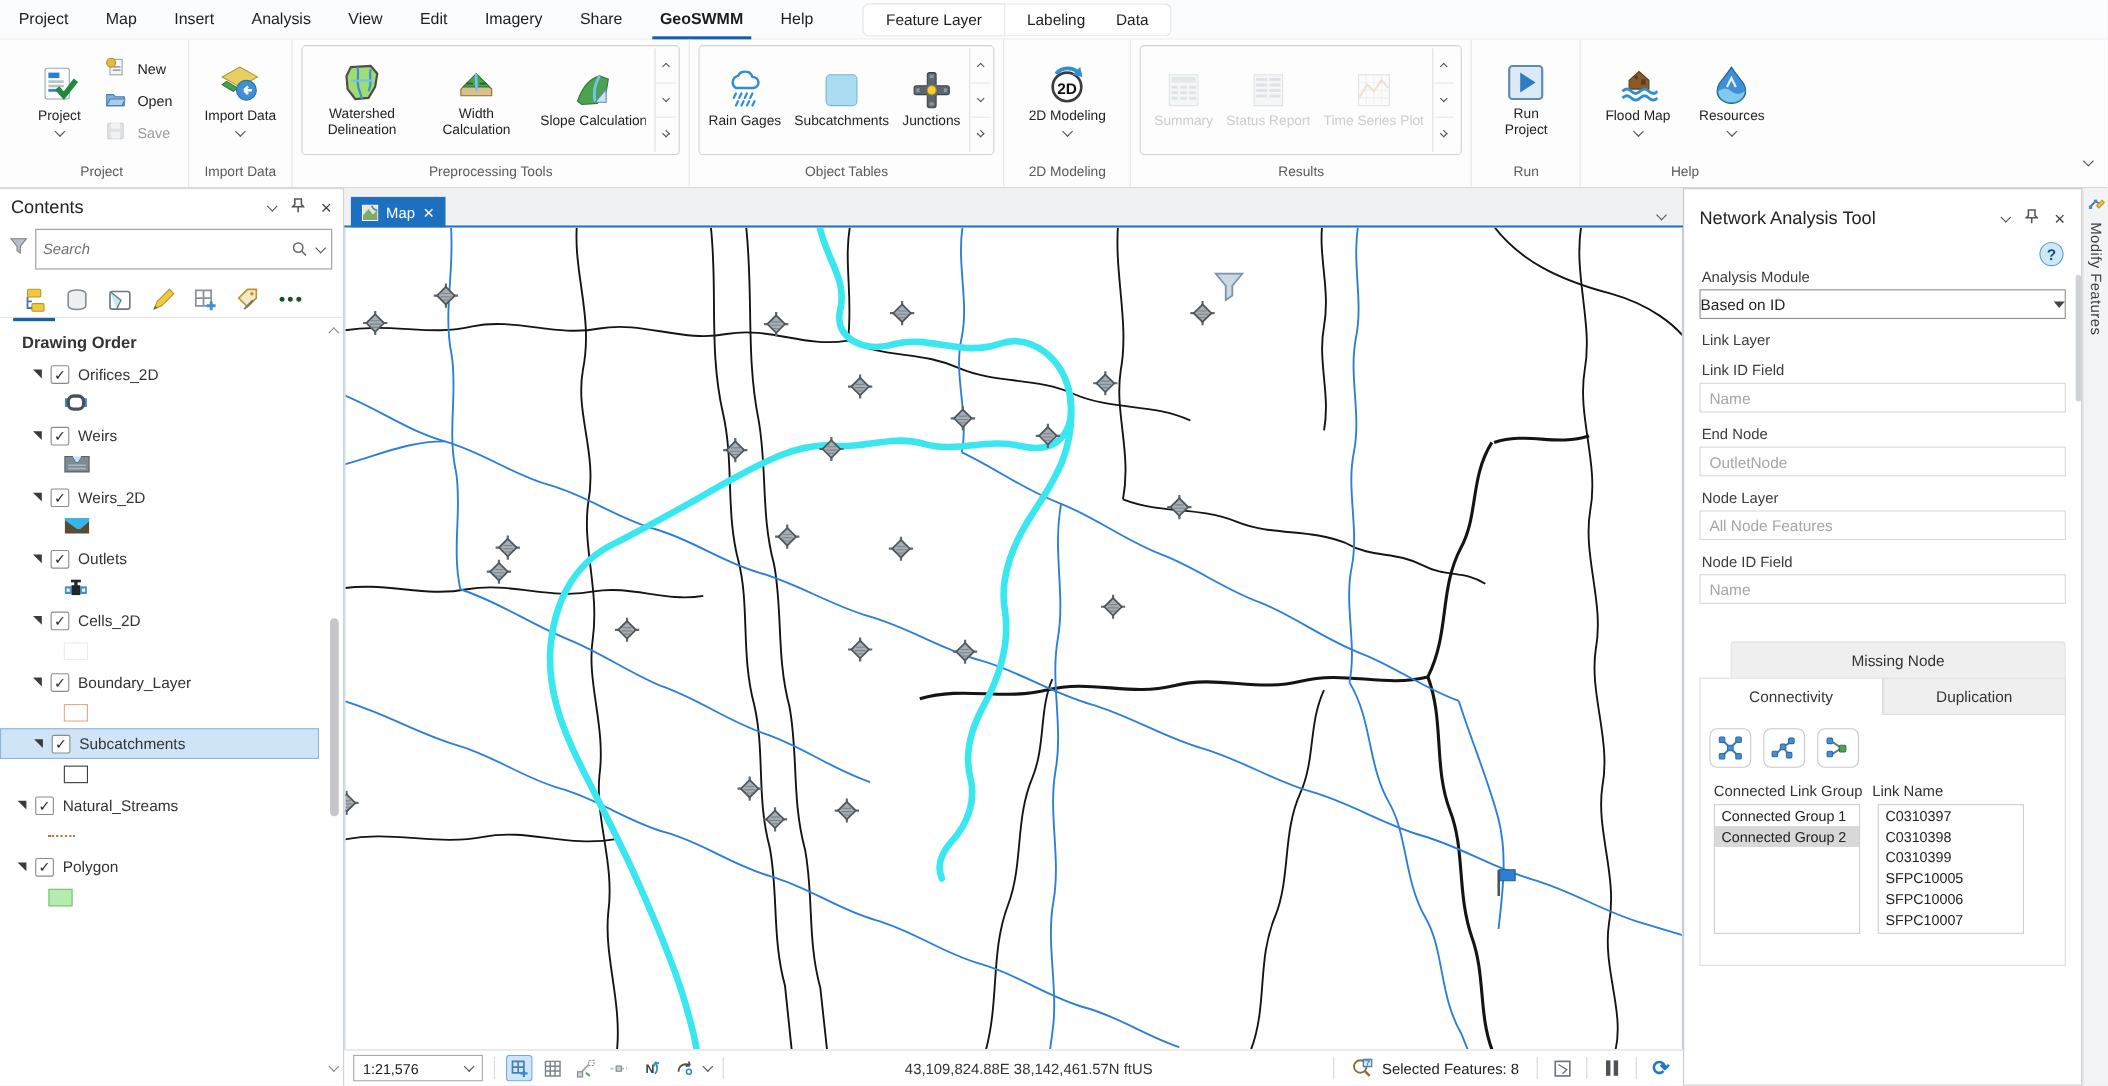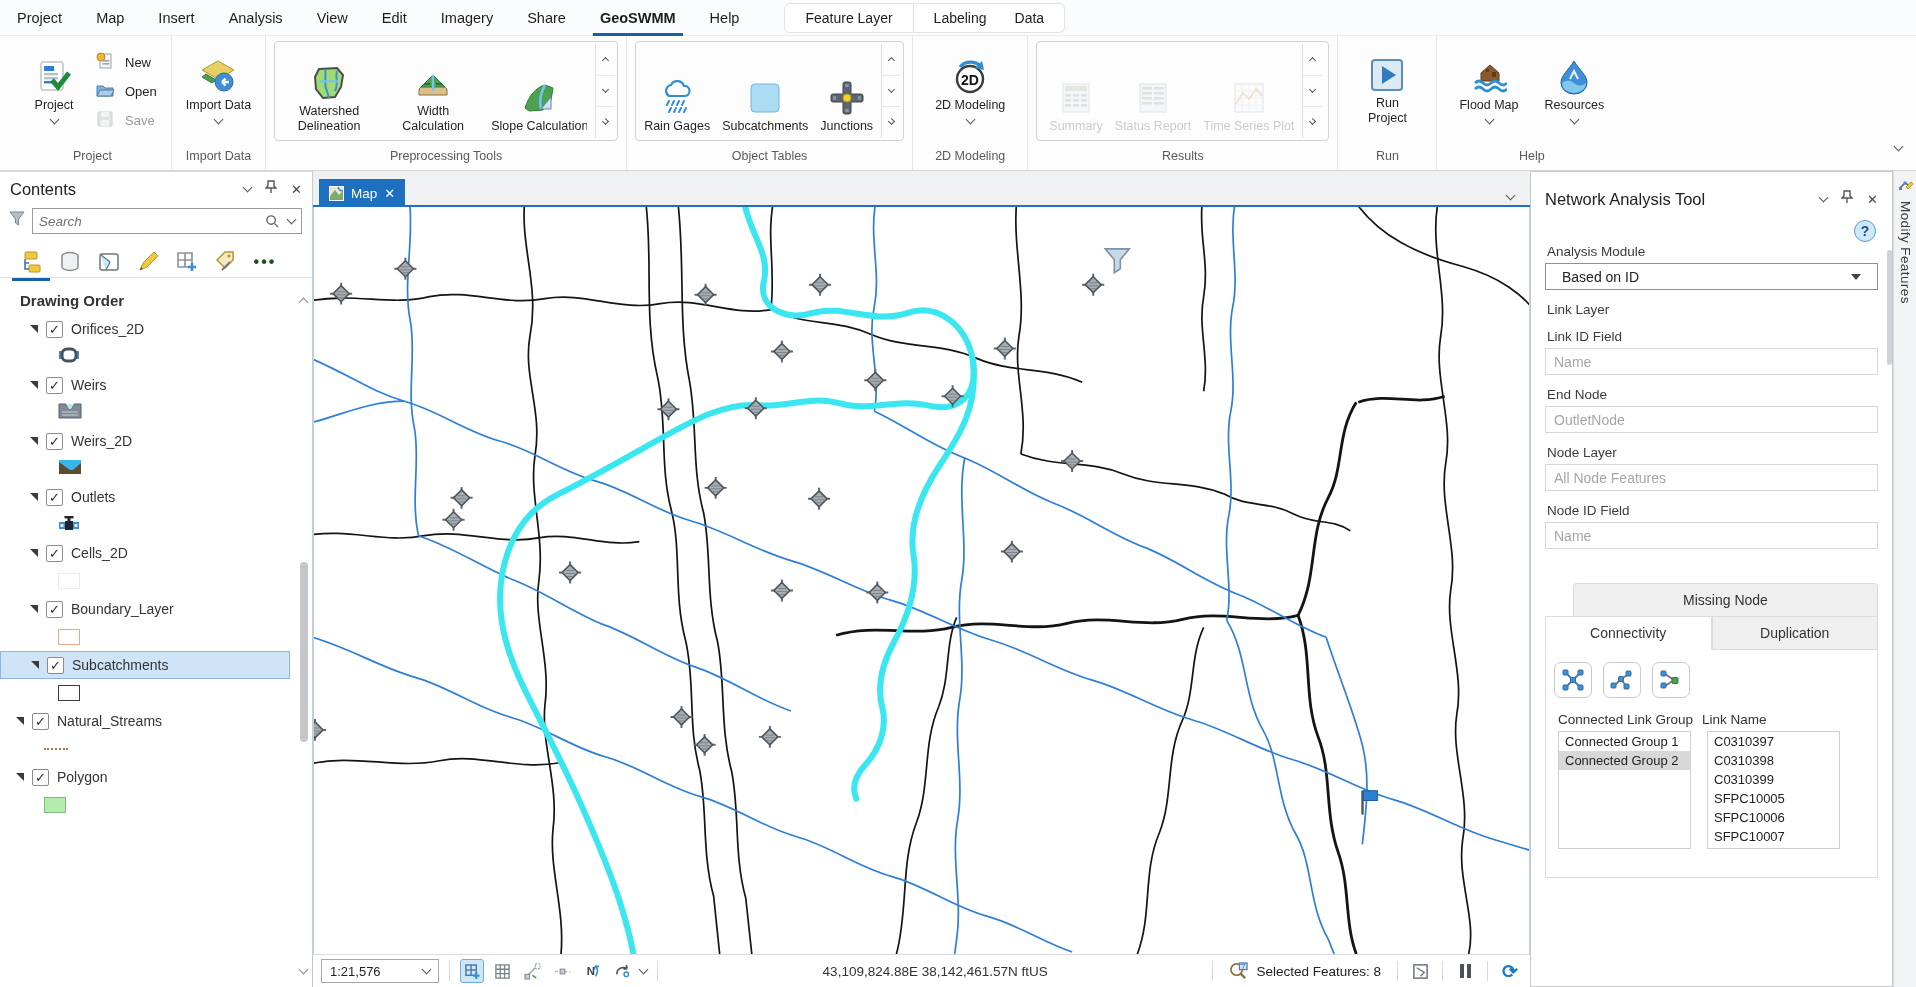--- a/index.html
+++ b/index.html
@@ -21,21 +21,21 @@
   .ctx-pill { background:#fff; border:1px solid #e3e3e3; display:flex; align-items:center; padding:0 6px; }
   .ctx-pill:first-child { border-radius:6px 0 0 6px; }
   .ctx-pill:last-child { border-radius:0 6px 6px 0; border-left:none; }
   .ctx-tab { font-size:14px; padding:0 14px; color:#1d1d1d; }
 
   
   .ribbon { position:absolute; left:0; top:36px; width:100%; height:135px; background:#fdfdfd; border-bottom:1px solid #d6d6d6; display:flex; }
   .rgroup { display:flex; flex-direction:column; border-right:1px solid #e6e6e6; }
   .rgroup-content { height:110px; display:flex; align-items:center; padding:4px 8px; }
   .rgroup-label { height:24px; text-align:center; font-size:12.5px; color:#5a5a5a; line-height:20px; }
-  .bigbtn { display:flex; flex-direction:column; align-items:center; justify-content:flex-end; padding:4px 6px; border-radius:3px; min-width:64px; }
+  .bigbtn { display:flex; flex-direction:column; align-items:center; justify-content:center; padding:4px 6px; border-radius:3px; min-width:64px; }
   .bicon { width:36px; height:36px; display:flex; align-items:center; justify-content:center; margin-bottom:3px; }
   .blabel { font-size:12.5px; color:#1f1f1f; text-align:center; line-height:15px; max-width:92px; }
   .blabel.oneline { white-space:nowrap; overflow:hidden; max-width:96px; }
   .bchev { margin-top:3px; }
   .smallcol { display:flex; flex-direction:column; justify-content:center; gap:4px; margin-left:4px; }
   .smallbtn { display:flex; align-items:center; gap:11px; font-size:13px; color:#222; padding:2px 6px; border-radius:3px; }
   .smallbtn.disabled { color:#9a9a9a; }
   .boxed { display:flex; align-items:stretch; border:1px solid #d2d2d2; border-radius:4px; height:100px; padding:2px 2px; background:#fdfdfd; }
   .scrollcol { width:20px; display:flex; flex-direction:column; border-left:1px solid #e0e0e0; margin-left:2px; }
   .scrollcol > div { flex:1; display:flex; align-items:center; justify-content:center; border-bottom:1px solid #e8e8e8; }
@@ -46,21 +46,21 @@
 
   
   .bodyarea { position:absolute; left:0; top:171px; width:1916px; height:816px; }
 
   
   .contents { position:absolute; left:0; top:0; width:313px; height:816px; background:#fff; border-right:1px solid #c9c9c9; border-top:1px solid #d9d9d9; }
   .panel-head { height:34px; display:flex; align-items:center; padding:0 10px; }
   .panel-title { font-size:16.5px; color:#222; flex:1; }
   .panel-icons { display:flex; align-items:center; gap:14px; }
   .searchrow { display:flex; align-items:center; padding:2px 10px 6px 8px; gap:6px; }
-  .searchbox { flex:1; height:26px; border:1px solid #9b9b9b; background:#fff; display:flex; align-items:center; padding:0 6px; }
+  .searchbox { flex:1; height:37px; border:1px solid #9b9b9b; background:#fff; display:flex; align-items:center; padding:0 6px; }
   .searchbox input { border:none; outline:none; flex:1; font-size:13.5px; font-style:italic; color:#555; font-family:"Liberation Sans",sans-serif; }
   .searchbox input::placeholder { color:#6f6f6f; font-style:italic; }
   .tabsrow { display:flex; align-items:center; gap:13px; padding:6px 0 0 18px; height:38px; position:relative; }
   .tabsrow::after { content:""; position:absolute; left:0; right:0; bottom:0; height:1px; background:#e3e3e3; }
   .ctab { width:26px; height:26px; display:flex; align-items:center; justify-content:center; position:relative; }
   .ctab.active::after { content:""; position:absolute; left:-6px; right:-6px; bottom:-6px; height:3px; background:#1660a9; z-index:2; }
   .dorder-head { font-size:15px; font-weight:bold; color:#333; padding:14px 0 4px 20px; }
   .layerlist { position:relative; padding-top:2px; }
   .lrow { display:flex; align-items:center; height:28px; gap:8px; }
   .lrow.ind1 { padding-left:30px; }
@@ -98,21 +98,21 @@
   .pausebars i { width:4px; height:14px; background:#4c5257; display:block; }
   .refresh { color:#1c79c6; font-size:19px; font-weight:bold; line-height:1; }
 
   
   .netpanel { position:absolute; right:23px; top:0; width:363px; height:816px; background:#fff; border:1px solid #c9c9c9; padding:10px 14px 8px 14px; overflow:hidden; }
   .nhelp { display:flex; justify-content:flex-end; margin:4px 2px 2px 0; }
   .helpcircle { width:22px; height:22px; border-radius:50%; background:#cfe8f8; border:1px solid #5a9fd4; color:#14527e; font-weight:bold; font-size:14px; display:flex; align-items:center; justify-content:center; }
   .flabel { font-size:13.5px; color:#3b3b3b; margin:12px 2px 4px 2px; }
   .ninput { width:100%; height:27px; border:1px solid #d7d7d7; background:#fff; padding:0 8px; font-size:14px; color:#333; font-family:"Liberation Sans",sans-serif; }
   .ninput::placeholder { color:#a6a6a6; }
-  .ndrop { width:100%; height:27px; border:1px solid #8f8f8f; background:#fff; display:flex; align-items:center; padding:0 16px; font-size:14px; color:#222; }
+  .ndrop { width:100%; height:27px; border:1px solid #8f8f8f; background:#fff; display:flex; align-items:center; padding:0 0; font-size:14px; color:#222; }
   .ndrop .caret { margin-left:auto; width:0; height:0; border-left:5px solid transparent; border-right:5px solid transparent; border-top:6px solid #444; }
   .nodegrid { display:flex; gap:12px; }
   .nodegrid > div { flex:1; }
   .missingbar { margin-top:34px; background:#efefef; border:1px solid #dcdcdc; border-bottom:none; border-radius:4px 4px 0 0; text-align:center; font-size:14px; color:#333; padding:8px 0;margin-left:28px; }
   .subtabs { display:flex; }
   .subtab { flex:1; text-align:center; font-size:14px; padding:8px 0; border:1px solid #dcdcdc; background:#efefef; color:#333; }
   .subtab.active { background:#fff; border-bottom:1px solid #fff; }
   .connbody { border:1px solid #dcdcdc; border-top:none; background:#fff; padding:12px 8px 8px 8px; height:228px; }
   .netbtns { display:flex; gap:11px; margin-bottom:14px; }
   .netbtn { width:38px; height:36px; border:1px solid #c9c9c9; border-radius:7px; background:#fff; display:flex; align-items:center; justify-content:center; }

